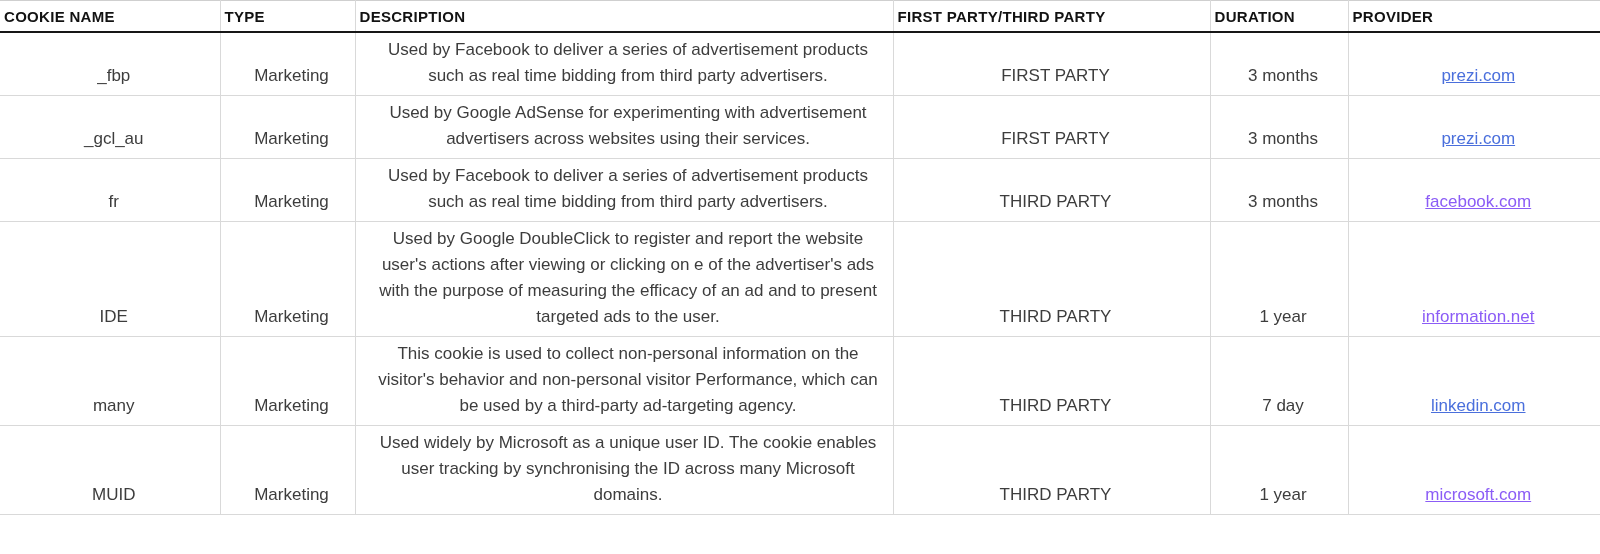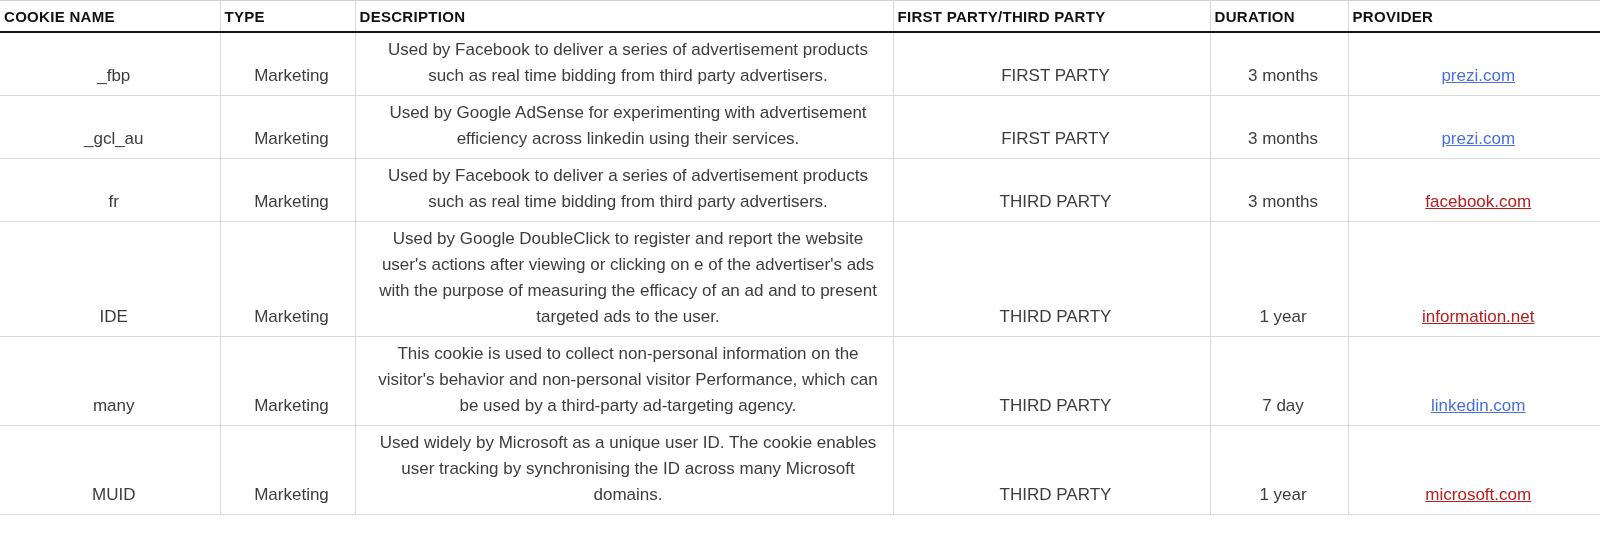--- a/index.html
+++ b/index.html
@@ -63,21 +63,21 @@
   td.c-desc .desc {
     max-width: 512px;
     margin: 0 auto;
   }
 
   a.provider-link {
     text-decoration: underline;
     cursor: pointer;
   }
   a.provider-link.blue { color: #4a6fdc; }
-  a.provider-link.dark { color: #b91c1c; }
+  a.provider-link.dark { color: #8b5cf6; }
 </style>
 </head>
 <body>
 
 <table class="cookie-table">
   <colgroup>
     <col class="w-name">
       <col class="w-type">
       <col class="w-desc">
     <col class="w-party">
@@ -117,21 +117,21 @@
   </tr>
 
   <tr>
     <td class="c-name">
       <span>_gcl_au</span>
     </td>
     <td class="c-type">
       <span>Marketing</span>
     </td>
     <td class="c-desc">
-      <div class="desc">Used by Google AdSense for experimenting with advertisement efficiency across linkedin using their services.</div>
+      <div class="desc">Used by Google AdSense for experimenting with advertisement advertisers across websites using their services.</div>
     </td>
     <td class="c-party">
       <span>FIRST PARTY</span>
     </td>
     <td class="c-duration">
       <span>3 months</span>
     </td>
     <td class="c-provider">
       <a class="provider-link blue" href="#">prezi.com</a>
     </td>

